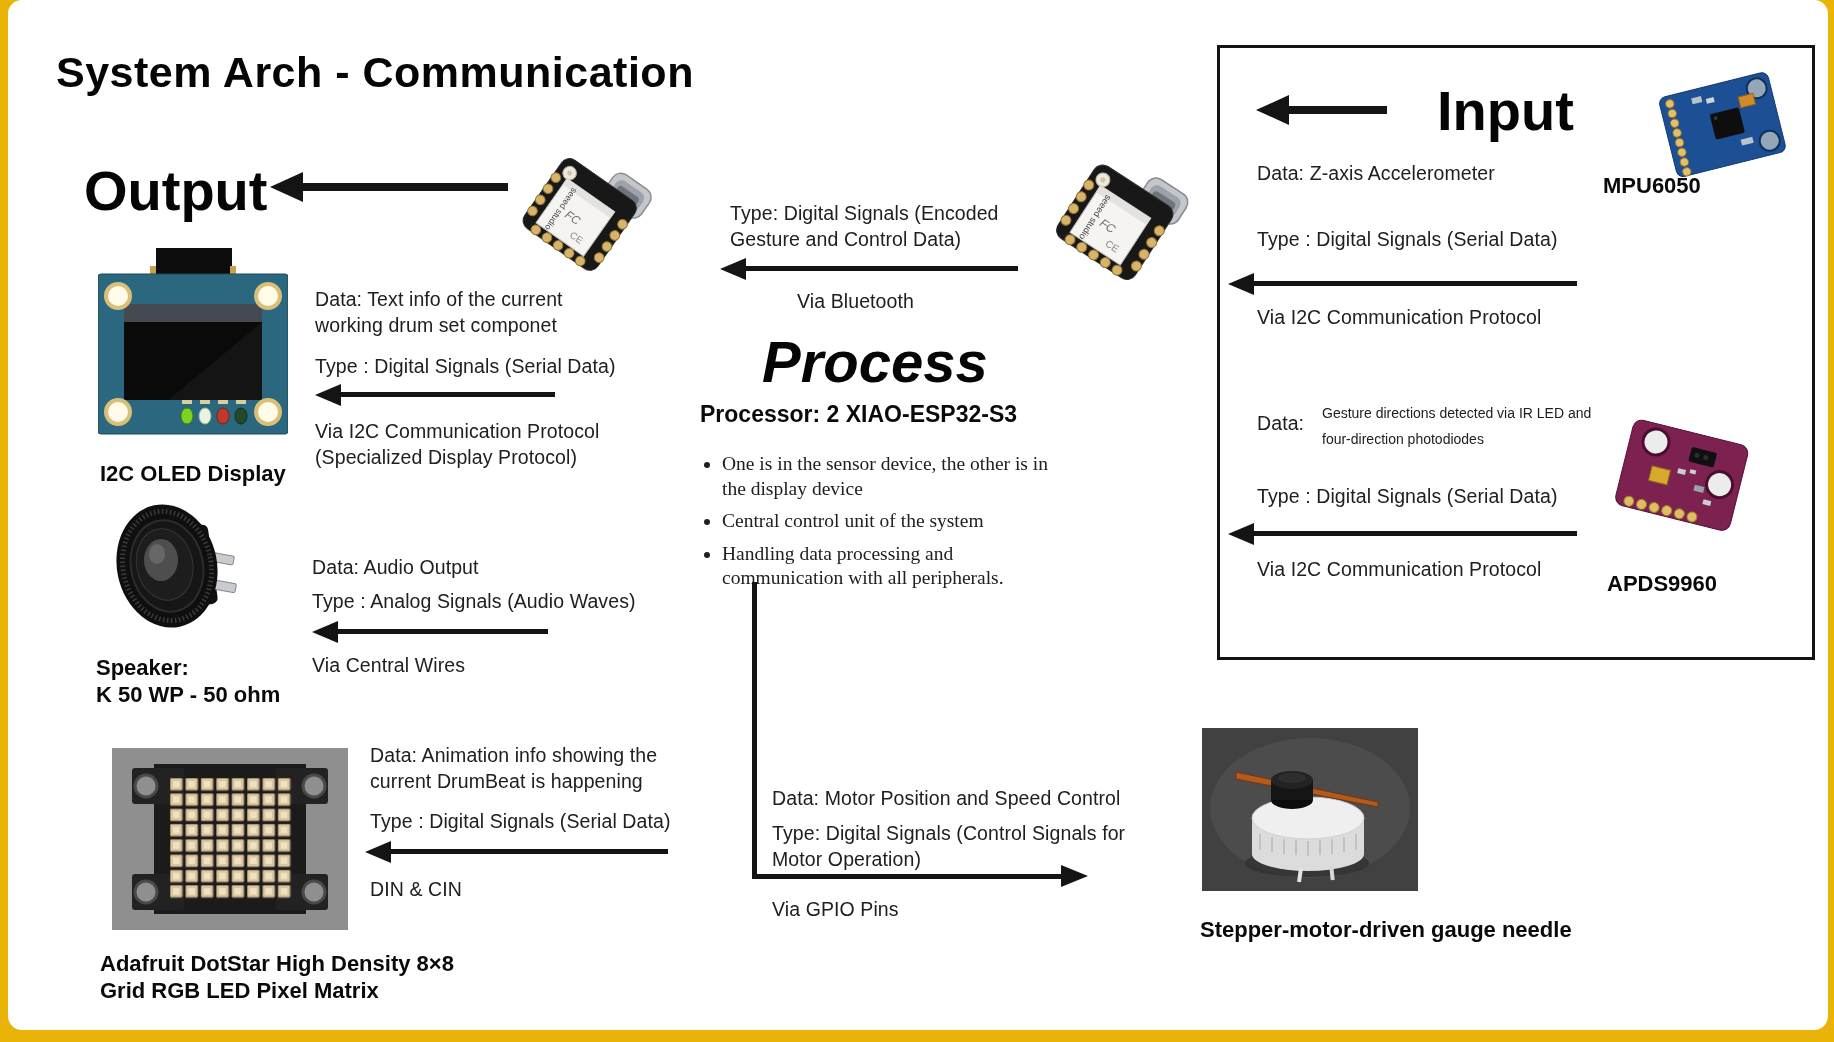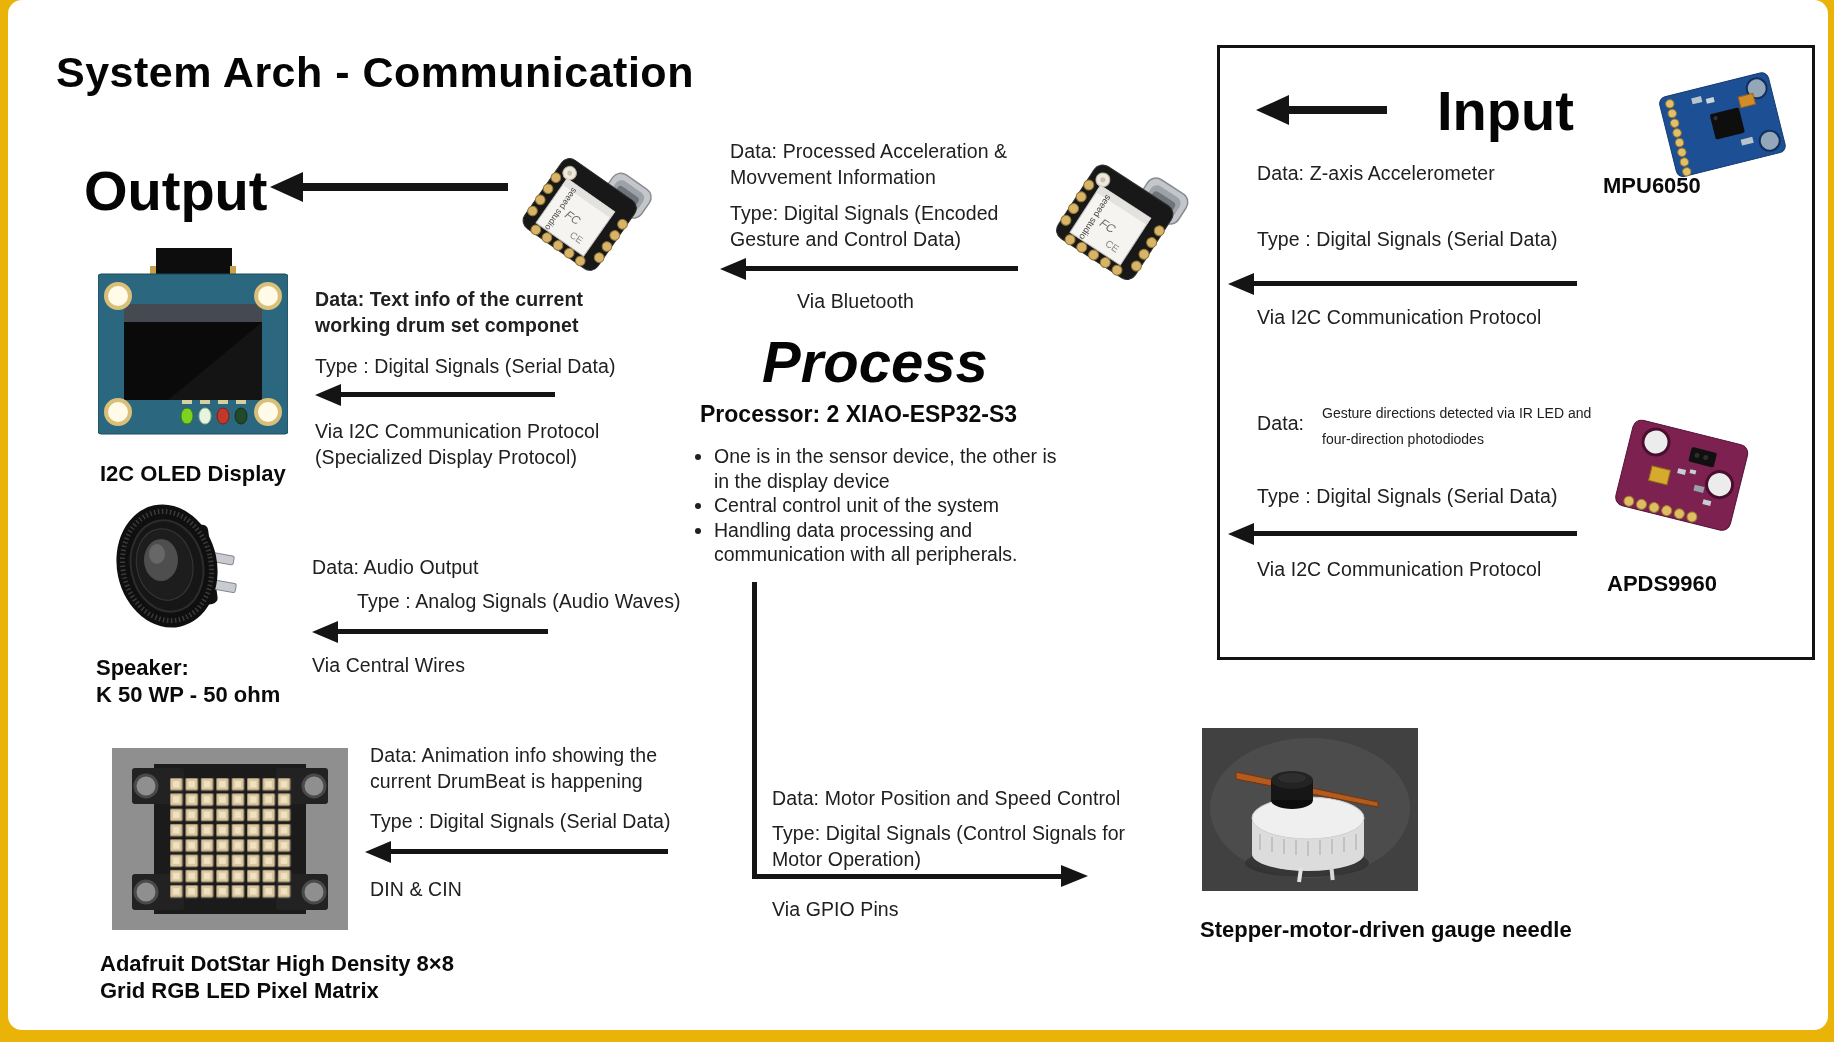--- a/index.html
+++ b/index.html
@@ -19,21 +19,21 @@
     border-top:11px solid transparent;border-bottom:11px solid transparent;border-right:26px solid #141414;}
   .arr-r{position:absolute;height:5px;background:#141414;}
   .arr-r::after{content:"";position:absolute;right:-27px;top:-9px;width:0;height:0;
     border-top:11px solid transparent;border-bottom:11px solid transparent;border-left:27px solid #141414;}
   .arr-big{position:absolute;height:8px;background:#141414;}
   .arr-big::before{content:"";position:absolute;left:-33px;top:-11px;width:0;height:0;
     border-top:15px solid transparent;border-bottom:15px solid transparent;border-right:33px solid #141414;}
   .vline{position:absolute;width:5px;background:#141414;}
   .inbox{position:absolute;border:3px solid #131313;background:transparent;}
   .bullets{position:absolute;margin:0;padding-left:24px;width:348px;font-size:19.5px;line-height:24.5px;color:#202022;}
-  .bullets li{margin:0;}
+  .bullets li{margin:8px;font-family:Liberation Serif, serif;}
   svg{display:block;}
 </style>
 </head>
 <body>
 
 <div class="canvas">
   <div class="sheet"></div>
 
   <div class="h-title" style="left:56px;top:48px;">System Arch - Communication</div>
 
@@ -91,21 +91,21 @@
       <rect x="120" y="152" width="10" height="4" fill="#d8cf9e"></rect>
       <rect x="138" y="152" width="10" height="4" fill="#d8cf9e"></rect>
       <ellipse cx="89" cy="168" rx="6" ry="8" fill="#7ed321" stroke="#3f7d15"></ellipse>
       <ellipse cx="107" cy="168" rx="6" ry="8" fill="#e8f4e0" stroke="#9ab88c"></ellipse>
       <ellipse cx="125" cy="168" rx="6" ry="8" fill="#c0392b" stroke="#7c1f14"></ellipse>
       <ellipse cx="143" cy="168" rx="6" ry="8" fill="#224a2a" stroke="#14301a"></ellipse>
     </g>
   </svg>
   <div class="lbl" style="left:100px;top:460px;">I2C OLED Display</div>
 
-  <div class="t" style="left:315px;top:286px;width:300px;font-weight:bold;">Data: Text info of the current working drum set componet</div>
+  <div class="t" style="left:315px;top:286px;width:300px;">Data: Text info of the current working drum set componet</div>
   <div class="t" style="left:315px;top:353px;width:360px;">Type : Digital Signals (Serial Data)</div>
   <div class="arr" style="left:341px;top:392px;width:214px;"></div>
   <div class="t" style="left:315px;top:418px;">
     <div>Via I2C Communication Protocol</div>
     <div>(Specialized Display Protocol)</div>
   </div>
 
   <svg class="abs" style="left:115px;top:500px;" width="125" height="134" viewBox="0 0 125 134">
     <rect x="62" y="26" width="36" height="80" rx="6" fill="#101010" transform="rotate(-8 80 66)"></rect>
     <rect x="84" y="50" width="36" height="9" rx="2" fill="#c8cbd0" stroke="#84878c" transform="rotate(10 84 50)"></rect>
@@ -118,21 +118,21 @@
     </g>
     <ellipse cx="46" cy="60" rx="17" ry="21" fill="#4e4e4e"></ellipse>
     <ellipse cx="42" cy="54" rx="8" ry="10" fill="#6e6e6e" opacity="0.8"></ellipse>
   </svg>
   <div class="lbl" style="left:96px;top:654px;">
     <div>Speaker:</div>
     <div>K 50 WP - 50 ohm</div>
   </div>
 
   <div class="t" style="left:312px;top:554px;">Data: Audio Output</div>
-  <div class="t" style="left:312px;top:588px;width:380px;margin-left:45px;">Type : Analog Signals (Audio Waves)</div>
+  <div class="t" style="left:312px;top:588px;width:380px;">Type : Analog Signals (Audio Waves)</div>
   <div class="arr" style="left:338px;top:629px;width:210px;"></div>
   <div class="t" style="left:312px;top:652px;">Via Central Wires</div>
 
   <svg class="abs" style="left:112px;top:748px;" width="236" height="182" viewBox="0 0 236 182">
     <defs>
       <pattern id="ledp" x="58" y="30" width="15.4" height="15.3" patternUnits="userSpaceOnUse">
         <rect width="12.5" height="12.5" rx="1.5" fill="#d9c69e" stroke="#6e6250" stroke-width="1"></rect>
         <rect x="3" y="3" width="6.5" height="6.5" fill="#efe2c2"></rect>
       </pattern>
     </defs>
@@ -151,21 +151,20 @@
   <div class="lbl" style="left:100px;top:950px;">
     <div>Adafruit DotStar High Density 8×8</div>
     <div>Grid RGB LED Pixel Matrix</div>
   </div>
 
   <div class="t" style="left:370px;top:742px;width:330px;">Data: Animation info showing the current DrumBeat is happening</div>
   <div class="t" style="left:370px;top:808px;width:360px;">Type : Digital Signals (Serial Data)</div>
   <div class="arr" style="left:391px;top:849px;width:277px;"></div>
   <div class="t" style="left:370px;top:876px;">DIN &amp; CIN</div>
 
-  <div class="t" style="left:730px;top:138px;width:335px;">Data: Processed Acceleration &amp; Movvement Information</div>
   <div class="t" style="left:730px;top:200px;width:335px;">Type: Digital Signals (Encoded Gesture and Control Data)</div>
   <div class="arr" style="left:746px;top:266px;width:272px;"></div>
   <div class="t" style="left:797px;top:288px;">Via Bluetooth</div>
 
   <svg class="abs" style="left:1035px;top:138px;" width="165" height="160" viewBox="0 0 160 160">
     <g transform="rotate(33 80 80)">
       <rect x="86" y="24" width="46" height="34" rx="10" fill="#c3c6cb" stroke="#888c92" stroke-width="1.5"></rect>
       <rect x="92" y="30" width="34" height="22" rx="7" fill="#9da1a8"></rect>
       <rect x="96" y="36" width="26" height="10" rx="4" fill="#6f737a"></rect>
       <rect x="34" y="42" width="92" height="86" rx="10" fill="#181818" stroke="#2e2e2e"></rect>

